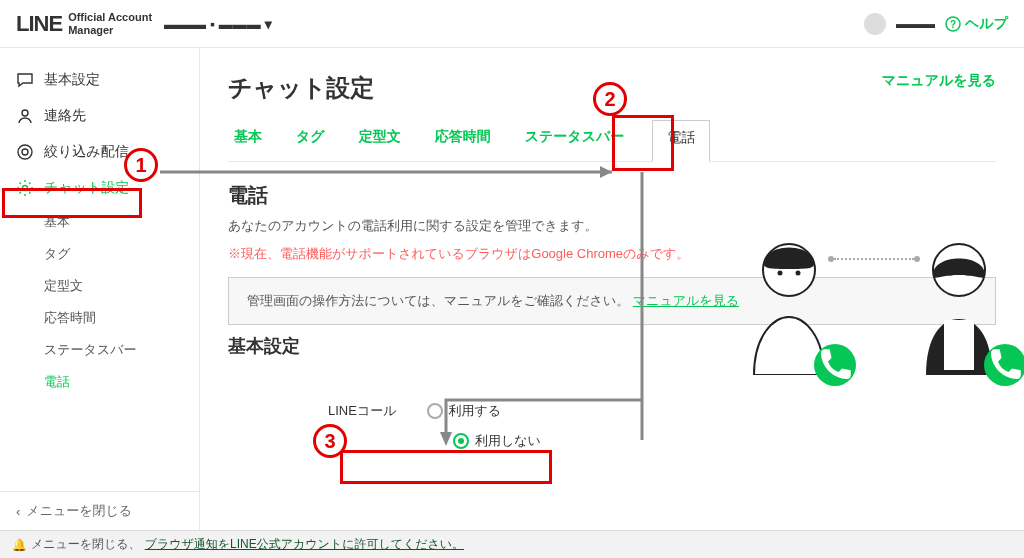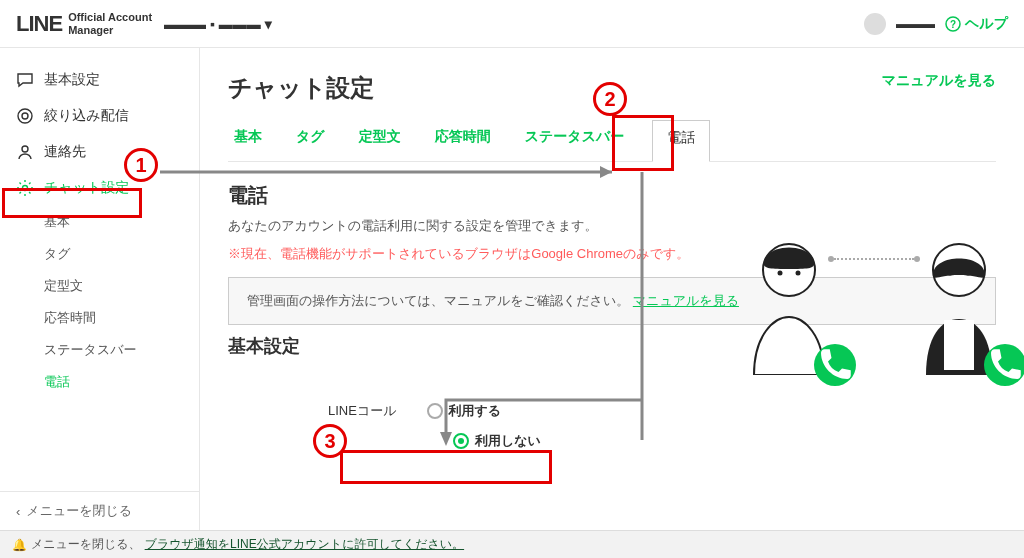--- a/index.html
+++ b/index.html
@@ -33,21 +33,21 @@
   .tab.selected { border:1px solid #ccc; border-bottom:1px solid #fff; margin-bottom:-1px; padding:8px 14px 11px; }
 
   .section-title { font-size: 20px; font-weight: 600; margin-bottom: 8px; }
   .desc { font-size: 13px; color: #555; margin-bottom: 10px; }
   .warn { font-size: 13px; color: #ff5b5b; margin-bottom: 14px; }
   .info-box { border:1px solid #ccc; background:#f7f7f7; padding:14px 18px; font-size:13px; color:#555; margin-bottom: 9px; }
   .info-box a { color:#06c755; text-decoration:underline; }
 
   .setting-row { display:flex; align-items:center; gap:30px; padding:6px 0;}
   .setting-label { font-size:13px; color:#333; }
-  .radio-opt { display:flex; align-items:center; gap:6px; font-size:13px;font-weight:bold;}
+  .radio-opt { display:flex; align-items:center; gap:6px; font-size:13px;}
   .radio { width:16px; height:16px; border:2px solid #aaa; border-radius:50%; display:inline-block; }
   .radio.on { border-color:#06c755; position:relative; }
   .radio.on::after { content:""; position:absolute; inset:3px; background:#06c755; border-radius:50%; }
 
   .illus { position:absolute; right:10px; top:160px; width:280px; height:170px; }
   .person { position:absolute; bottom:0; width:110px; }
   .person svg { width:100%; height:auto; }
   .call-badge { width:42px; height:42px; border-radius:50%; background:#06c755; display:flex; align-items:center; justify-content:center; position:absolute; bottom:-8px; }
   .dots { position:absolute; top:50px; left:100px; right:100px; border-top:2px dotted #aaa; height:0; }
   .dots::before, .dots::after { content:""; position:absolute; width:6px; height:6px; background:#aaa; border-radius:50%; top:-4px; }
@@ -96,34 +96,34 @@
       <span class="ico">
           <svg width="18" height="18" viewBox="0 0 18 18">
             <path d="M2 3h14v9H7l-4 3v-3H2z" fill="none" stroke="#333" stroke-width="1.4"></path>
           </svg>
         </span>
       <span>基本設定</span>
     </div>
     <div class="side-item">
       <span class="ico">
           <svg width="18" height="18" viewBox="0 0 18 18">
+            <circle cx="9" cy="6" r="3" fill="none" stroke="#333" stroke-width="1.4"></circle>
+            <path d="M3 16c0-3 3-5 6-5s6 2 6 5" fill="none" stroke="#333" stroke-width="1.4"></path>
+          </svg>
+        </span>
+      <span>連絡先</span>
+    </div>
+    <div class="side-item">
+      <span class="ico">
+          <svg width="18" height="18" viewBox="0 0 18 18">
             <circle cx="9" cy="9" r="7" fill="none" stroke="#333" stroke-width="1.4"></circle>
             <circle cx="9" cy="9" r="3" fill="none" stroke="#333" stroke-width="1.4"></circle>
           </svg>
         </span>
       <span>絞り込み配信</span>
-    </div>
-    <div class="side-item">
-      <span class="ico">
-          <svg width="18" height="18" viewBox="0 0 18 18">
-            <circle cx="9" cy="6" r="3" fill="none" stroke="#333" stroke-width="1.4"></circle>
-            <path d="M3 16c0-3 3-5 6-5s6 2 6 5" fill="none" stroke="#333" stroke-width="1.4"></path>
-          </svg>
-        </span>
-      <span>連絡先</span>
     </div>
     <div class="side-item active">
       <span class="ico">
           <svg width="18" height="18" viewBox="0 0 18 18">
             <circle cx="9" cy="9" r="2.5" fill="none" stroke="#06c755" stroke-width="1.4"></circle>
             <path d="M9 1v2M9 15v2M1 9h2M15 9h2M3.5 3.5l1.4 1.4M13.1 13.1l1.4 1.4M14.5 3.5l-1.4 1.4M4.9 13.1l-1.4 1.4" stroke="#06c755" stroke-width="1.4"></path>
           </svg>
         </span>
       <span>チャット設定</span>
     </div>

